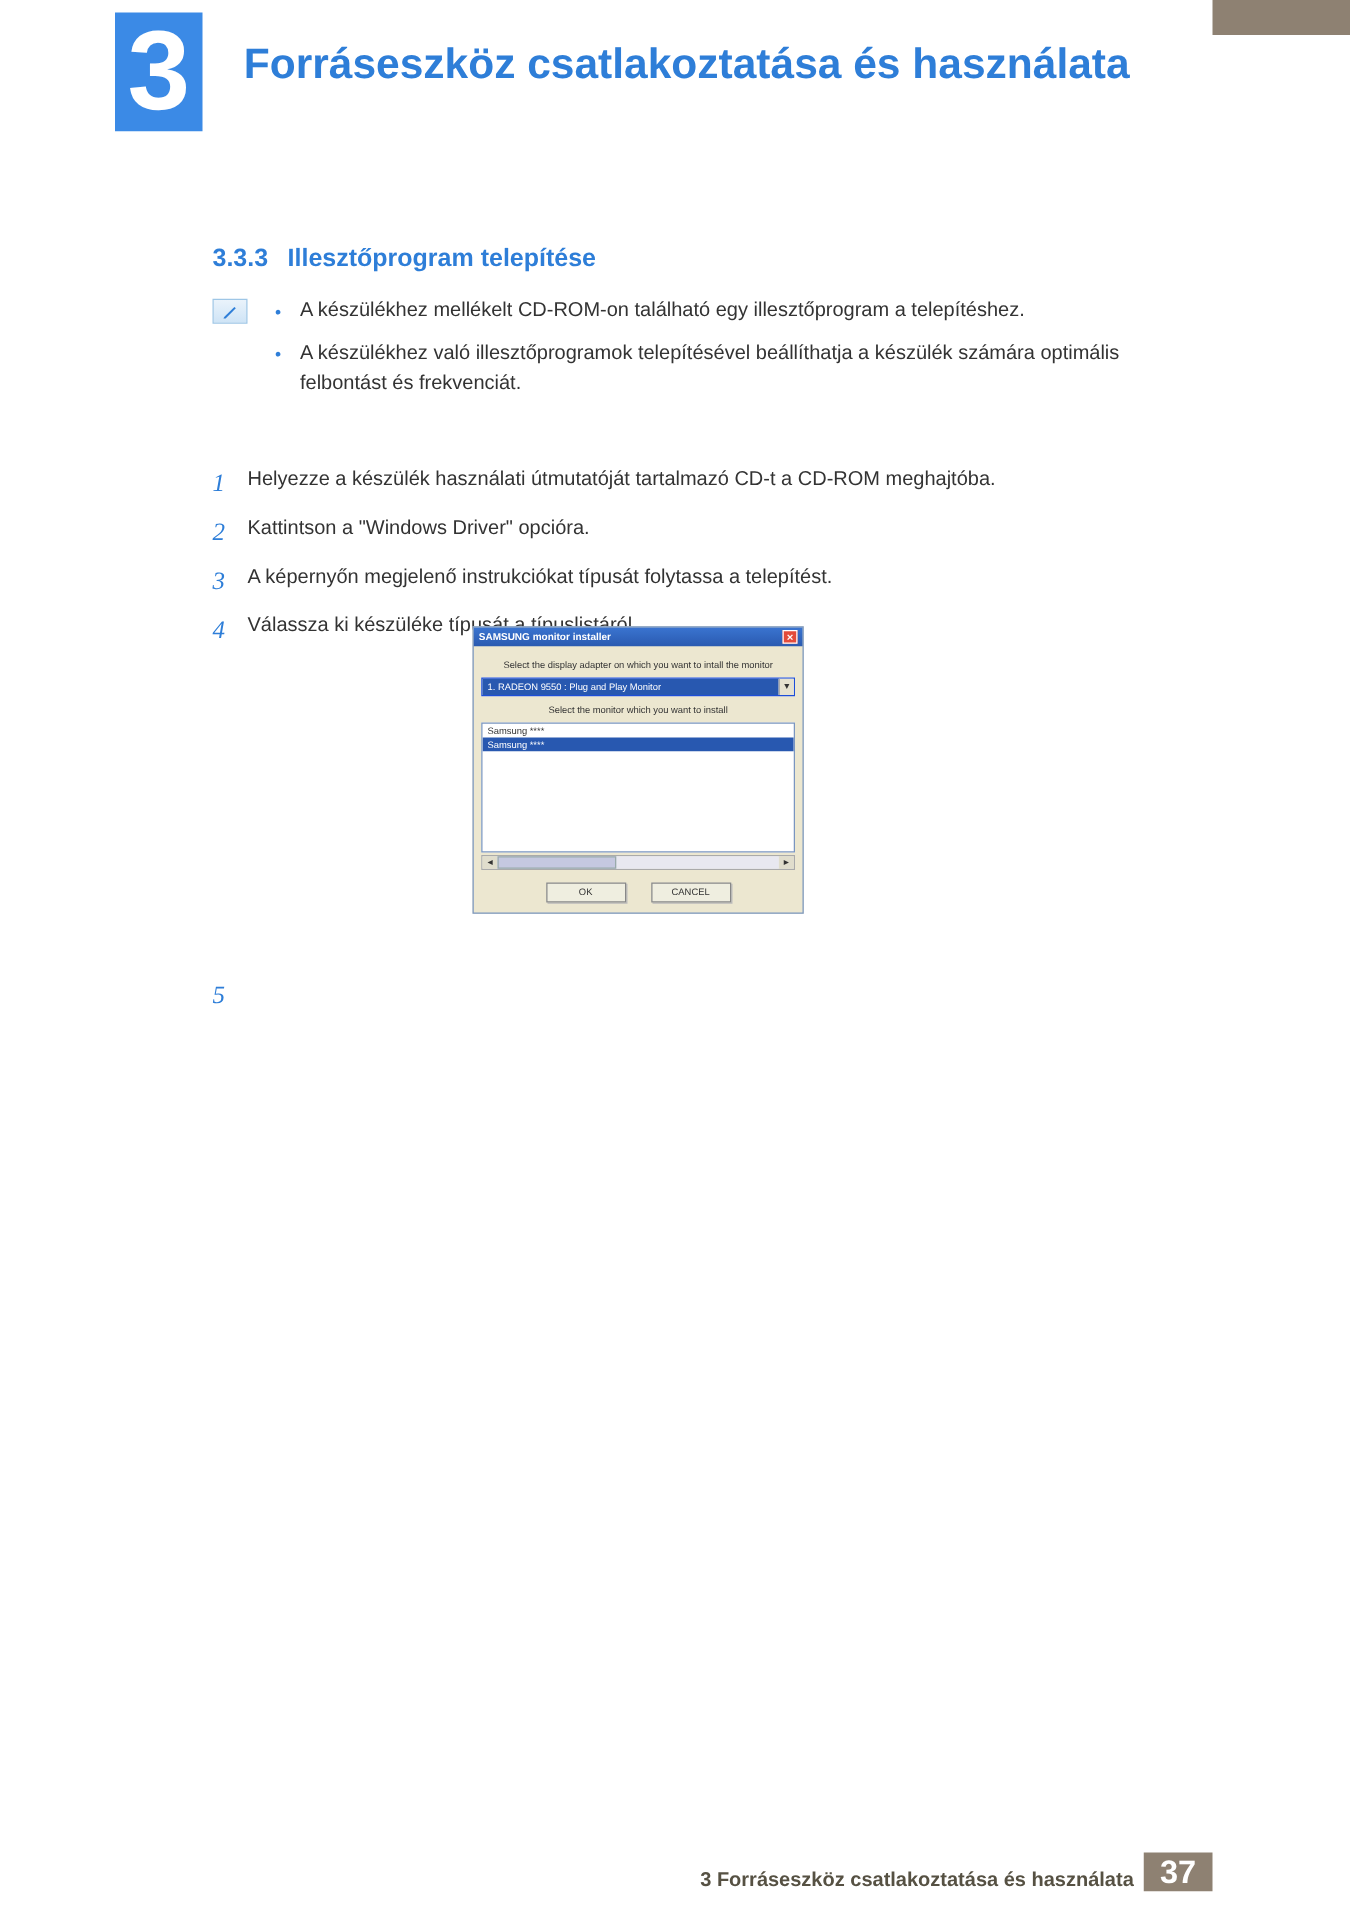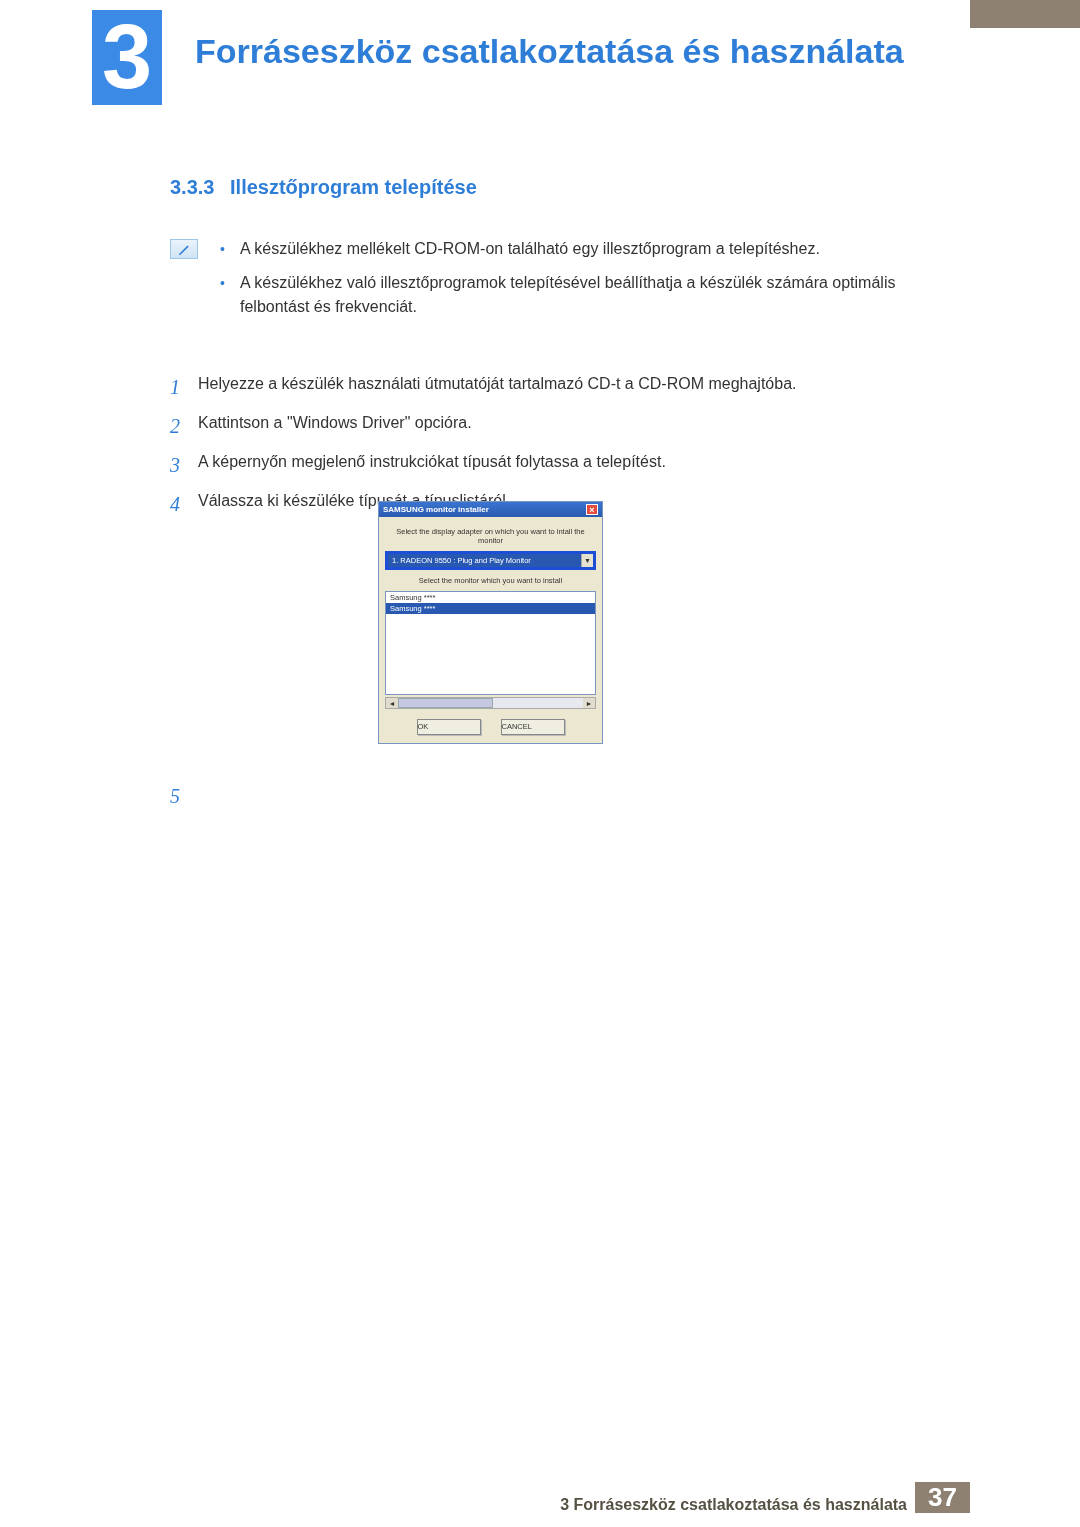--- a/index.html
+++ b/index.html
@@ -39,21 +39,21 @@
     position: absolute;
     left: 195px;
     top: 32px;
     font-size: 34px;
     font-weight: bold;
     color: #2e7ed8;
   }
   .section-heading {
     position: absolute;
     left: 170px;
-    top: 176px;
+    top: 196px;
     color: #2e7ed8;
     font-weight: bold;
     font-size: 20px;
   }
   .section-heading .num { margin-right: 10px; }
   .note-icon {
     position: absolute;
     left: 170px;
     top: 239px;
     width: 28px;
@@ -97,21 +97,21 @@
     font-size: 20px;
     width: 28px;
     flex-shrink: 0;
     font-family: Georgia, serif;
   }
   .step-text { flex: 1; }
   .installer {
     position: absolute;
     left: 378px;
     top: 501px;
-    width: 225px;
+    width: 265px;
     background: #ece7d0;
     border: 1px solid #7a96c0;
     font-size: 8px;
   }
   .installer-titlebar {
     background: linear-gradient(#3a74d0,#2a5ab0);
     color: #fff;
     padding: 2px 4px;
     display: flex;
     align-items: center;
@@ -125,21 +125,21 @@
     width: 12px; height: 11px;
     text-align: center;
     line-height: 11px;
     font-size: 9px;
     border: 1px solid #fff;
   }
   .installer-body { padding: 6px 6px 8px; color: #333; }
   .inst-label { text-align: center; margin: 4px 0 6px; font-size: 7.5px; }
   .select-row {
     display: flex;
-    border: 3px solid #1d4ed8;
+    border: 1px solid #1d4ed8;
     background: #fff;
     margin-bottom: 6px;
   }
   .select-row .sel-text {
     flex: 1;
     background: #2858b0;
     color: #fff;
     padding: 2px 4px;
     font-size: 7.5px;
   }
@@ -177,21 +177,21 @@
     width: 95px; height: 100%;
     background: #c5c8e0;
     border: 1px solid #9aa;
   }
   .btn-row { display: flex; justify-content: center; gap: 20px; margin-top: 10px; }
   .dlg-btn {
     width: 64px; height: 16px;
     background: #efeee0;
     border: 1px solid #888;
     font-size: 7.5px;
-    text-align: left;
+    text-align: center;
     line-height: 14px;
     box-shadow: 1px 1px 0 #bbb;
   }
   .steps-after {
     position: absolute;
     left: 170px;
     top: 780px;
     width: 780px;
     font-size: 16px;
     line-height: 1.6;

